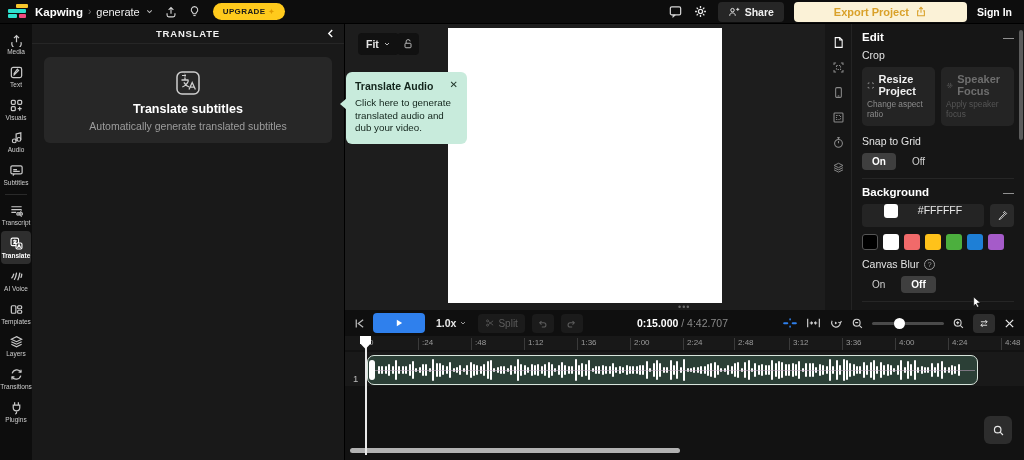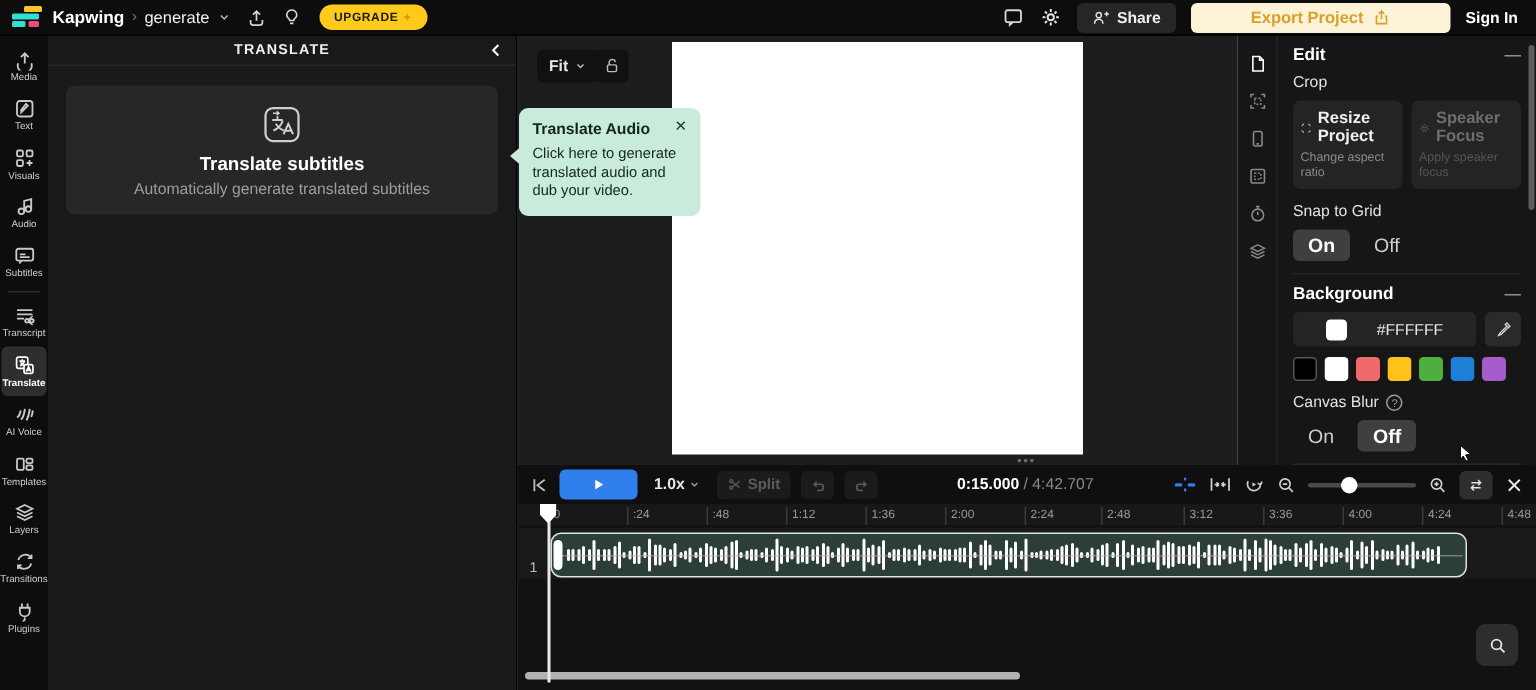--- a/index.html
+++ b/index.html
@@ -69,41 +69,41 @@
   .sec-head { display:flex; align-items:center; justify-content:space-between; margin-bottom:6px; }
   .sec-title { font-size:11.5px; font-weight:bold; color:#fff; display:flex; align-items:center; gap:5px; }
   .collapse-minus { color:#b5b5b5; font-size:11px; cursor:pointer; }
   .sub-label { font-size:10.5px; color:#e3e3e3; margin:4px 0 6px; }
   .crop-row { display:flex; gap:6px; }
   .crop-btn { flex:1; background:#242424; border-radius:5px; padding:6px 5px 7px; cursor:pointer; }
   .crop-btn .t { display:flex; align-items:center; gap:4px; font-size:11px; font-weight:bold; color:#f0f0f0; }
   .crop-btn .s { font-size:8.3px; color:#8b8b8b; margin-top:2px; }
   .crop-btn.disabled .t { color:#6e6e6e; } .crop-btn.disabled .s { color:#555; }
   .toggle-row { display:flex; align-items:center; gap:6px; margin:6px 0 8px; }
-  .tog { font-size:13px; color:#cfcfcf; padding:3px 10px; cursor:pointer; }
+  .tog { font-size:10px; color:#cfcfcf; padding:3px 10px; cursor:pointer; }
   .tog.active { background:#3f3f3f; border-radius:4px; color:#fff; font-weight:bold; }
   .hr { height:1px; background:#262626; margin:7px 0; }
   .bg-input-row { display:flex; gap:6px; align-items:center; margin-bottom:7px; }
-  .hex-box { flex:1; background:#242424; border-radius:4px; height:23px; display:flex; align-items:center; justify-content:center; gap:20px; }
+  .hex-box { flex:1; background:#242424; border-radius:4px; height:23px; display:flex; align-items:flex-start; justify-content:center; gap:20px; }
   .hex-chip { width:14px; height:14px; background:#fff; border-radius:3px; }
   .hex-text { font-size:10.5px; color:#e8e8e8; }
   .drop-btn { width:24px; height:23px; background:#2a2a2a; border-radius:4px; display:flex; align-items:center; justify-content:center; }
   .swatch-row { display:flex; gap:5px; margin-bottom:8px; }
   .swatch { width:16px; height:16px; border-radius:3px; border:1px solid transparent; cursor:pointer; }
   .help { width:11px; height:11px; border:1px solid #9a9a9a; border-radius:50%; color:#9a9a9a; font-size:7.5px; display:inline-flex; align-items:center; justify-content:center; }
   .partial-btn { width:62px; height:10px; background:#2e2e2e; border-radius:5px 5px 0 0; margin-top:4px; }
   .cursor-arrow { position:absolute; right:42px; bottom:2px; }
   .rscroll { position:absolute; right:1px; top:6px; width:4px; height:110px; background:#5c5c5c; border-radius:2px; }
 
   
   .timeline { position:absolute; left:0; top:286px; width:679px; height:150px; background:#121212; }
   .t-controls { position:absolute; left:0; top:0; width:679px; height:26px; display:flex; align-items:center; gap:7px; padding:0 8px; background:#0f0f0f; }
   .play-btn { width:52px; height:20px; background:#2f80ed; border-radius:4px; display:flex; align-items:center; justify-content:center; cursor:pointer; }
   .speed { display:flex; align-items:center; gap:3px; font-size:10.5px; font-weight:bold; color:#e8e8e8; padding:0 4px; }
-  .ghost-btn { background:#1b1b1b; border-radius:4px; height:19px; display:flex; align-items:center; justify-content:center; gap:3px; padding:0 7px; color:#5c5c5c; font-size:10px; font-weight:bold; }
+  .ghost-btn { background:#1b1b1b; border-radius:4px; height:19px; display:flex; align-items:center; justify-content:center; gap:3px; padding:0 7px; color:#5c5c5c; font-size:10px; font-weight:normal; }
   .time-disp { margin-left:auto; margin-right:auto; font-size:10.5px; white-space:nowrap; }
   .time-cur { color:#fff; font-weight:bold; }
   .time-tot { color:#8a8a8a; }
   .t-right { display:flex; align-items:center; gap:8px; }
   .zoom-slider { width:72px; height:3px; background:#4a4a4a; border-radius:2px; position:relative; }
   .zoom-thumb { position:absolute; left:22px; top:-4px; width:11px; height:11px; border-radius:50%; background:#fff; }
   .swap-btn { background:#2e2e2e; border-radius:4px; width:22px; height:19px; display:flex; align-items:center; justify-content:center; }
   .t-ruler { position:absolute; left:0; top:26px; width:679px; height:14px; background:#181818; overflow:hidden; }
   .tick { position:absolute; top:2px; font-size:8px; color:#9a9a9a; padding-left:3px; border-left:1px solid #3a3a3a; height:12px; line-height:10px; }
   .track-area { position:absolute; left:0; top:40px; width:679px; height:104px; }

